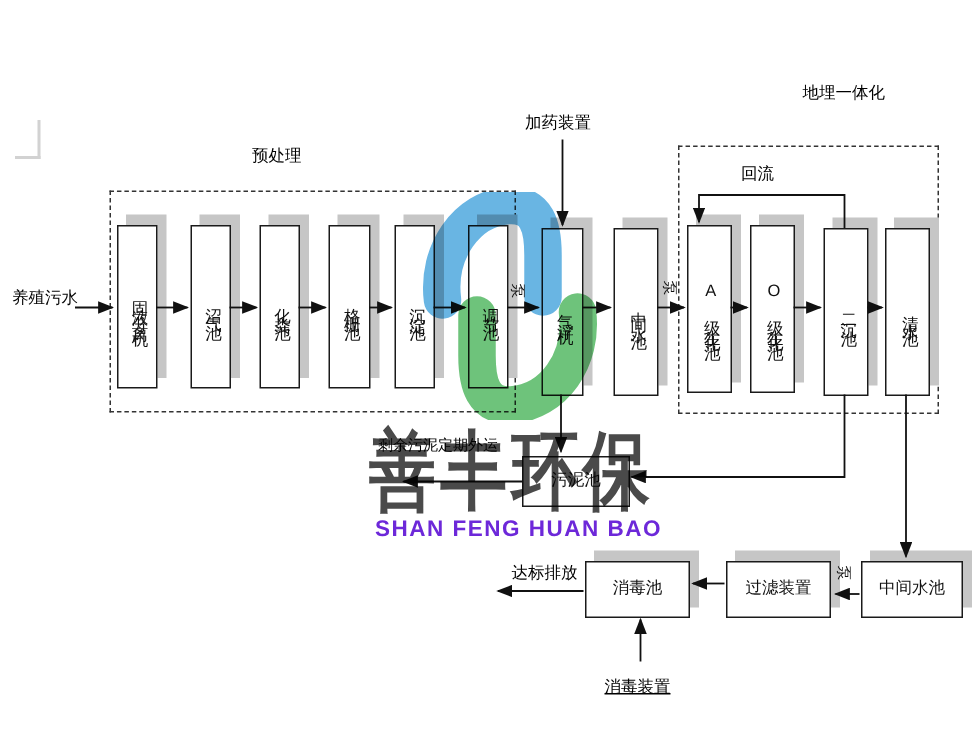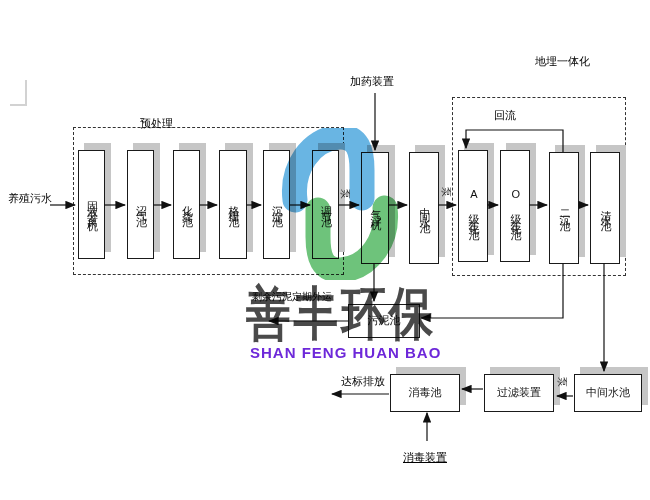--- a/index.html
+++ b/index.html
@@ -11,21 +11,21 @@
   .corner-v{position:absolute;left:25px;top:80px;width:2px;height:26px;background:#d2d2d2;}
   .corner-h{position:absolute;left:10px;top:104px;width:17px;height:2px;background:#d2d2d2;}
 
   
   .dashed{position:absolute;border:1px dashed #333;background:transparent;z-index:1;}
   .sec-pre{left:73px;top:127px;width:269px;height:146px;}
   .sec-buried{left:452px;top:97px;width:172px;height:177px;}
 
   
   .lbl{position:absolute;font-size:11px;white-space:nowrap;z-index:3;color:#000;}
-  .lbl-pre{left:140px;top:96px;margin-top:20px;}
+  .lbl-pre{left:168px;top:96px;}
   .lbl-dosing{left:350px;top:74px;}
   .lbl-buried{left:501px;top:54px;margin-left:34px;}
   .lbl-reflux{left:494px;top:108px;}
   .lbl-influent{left:8px;top:191px;text-align:right;}
   .lbl-sludgeout{left:252px;top:290px;font-size:10px;}
   .lbl-discharge{left:341px;top:374px;}
   .lbl-disinfdev{left:403px;top:450px;text-decoration:underline;}
   .pump{position:absolute;font-size:10px;z-index:3;transform:rotate(90deg);}
   .pump1{left:340px;top:187px;}
   .pump2{left:441px;top:185px;}

